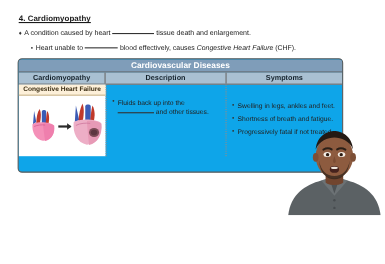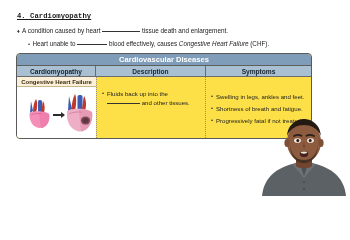--- a/index.html
+++ b/index.html
@@ -18,21 +18,20 @@
   
   .heading {
     position: absolute;
     left: 17px;
     top: 12px;
     font-size: 7.2px;
     font-weight: bold;
     color: #1a1a1a;
     text-decoration: underline;
     letter-spacing: 0.05px;
-    font-family: Liberation Mono, monospace;
   }
 
   
   .bullet-l1 {
     position: absolute;
     left: 17px;
     top: 27px;
     font-size: 6.4px;
     color: #222;
     white-space: nowrap;
@@ -66,26 +65,26 @@
   .blank.b1 { width: 38px; }
   .blank.b2 { width: 30px; }
   .ital { font-style: italic; }
 
   
   .table {
     position: absolute;
     left: 16px;
     top: 53px;
     width: 296px;
-    height: 86px;
+    height: 104px;
     border: 1px solid #5a5a5a;
     border-radius: 4px;
     box-sizing: border-box;
     overflow: hidden;
-    background: #fde047;
+    background: #0ea5e9;
   }
   .tbl-title {
     height: 12px;
     background: #7f9db9;
     border-bottom: 1px solid #5f5f5f;
     display: flex;
     align-items: center;
     justify-content: center;
     font-size: 7.6px;
     font-weight: bold;

